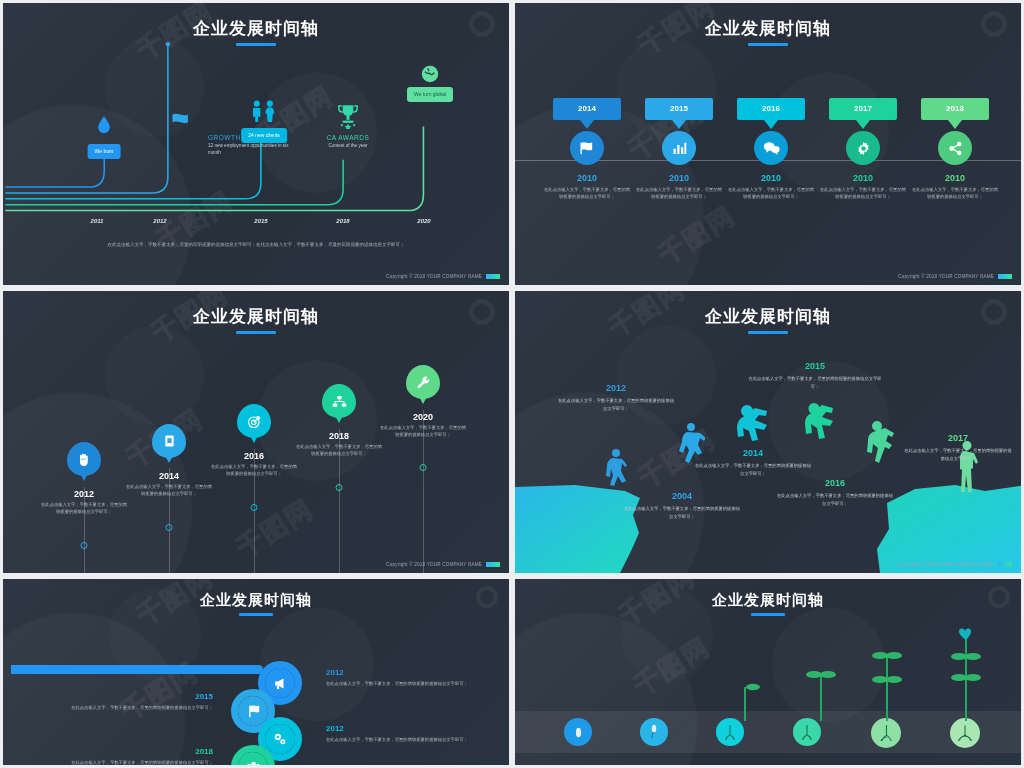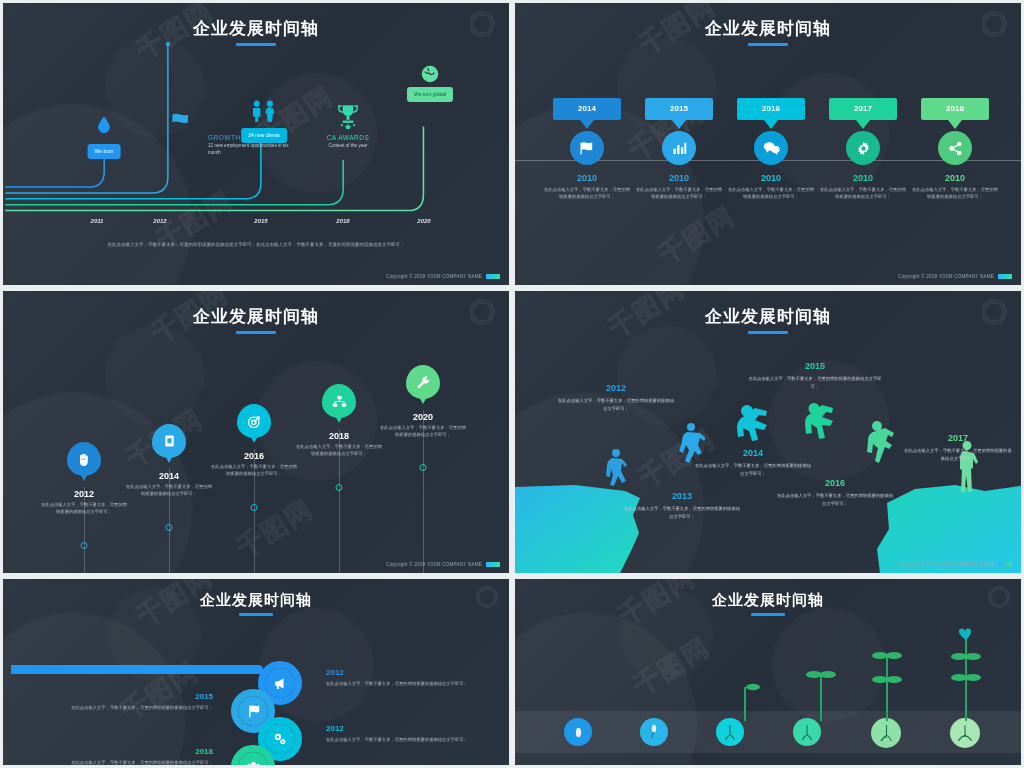--- a/index.html
+++ b/index.html
@@ -414,21 +414,21 @@
     </svg>
     <svg style="position:absolute;left:440px;bottom:78px;" width="26" height="56" viewBox="0 0 26 56">
       <path d="M12 2a4.5 4.5 0 100 9 4.5 4.5 0 000-9zM9 12c-3 1-4 4-4 8v10l2 1-1 22h4l1-17 2 17h4l-1-23 2-1V20l3 5 2-2-4-9z" fill="#6fdda0"></path>
     </svg>
 
     <div class="s4blk" style="left:101px;top:92px;color:#2d9fe0;">
       <div class="y">2012</div>
       <div class="p">在此点击输入文字，字数不要太多，尽量的简明扼要的提炼信息文字即可；</div>
     </div>
     <div class="s4blk" style="left:167px;top:200px;color:#2aa8e8;">
-      <div class="y">2013</div>
+      <div class="y">2004</div>
       <div class="p">在此点击输入文字，字数不要太多，尽量的简明扼要的提炼信息文字即可；</div>
     </div>
     <div class="s4blk" style="left:238px;top:157px;color:#12c2d8;">
       <div class="y">2014</div>
       <div class="p">在此点击输入文字，字数不要太多，尽量的简明扼要的提炼信息文字即可；</div>
     </div>
     <div class="s4blk" style="left:300px;top:70px;width:140px;color:#1fd19a;">
       <div class="y">2015</div>
       <div class="p">在此点击输入文字，字数不要太多，尽量的简明扼要的提炼信息文字即可；</div>
     </div>

